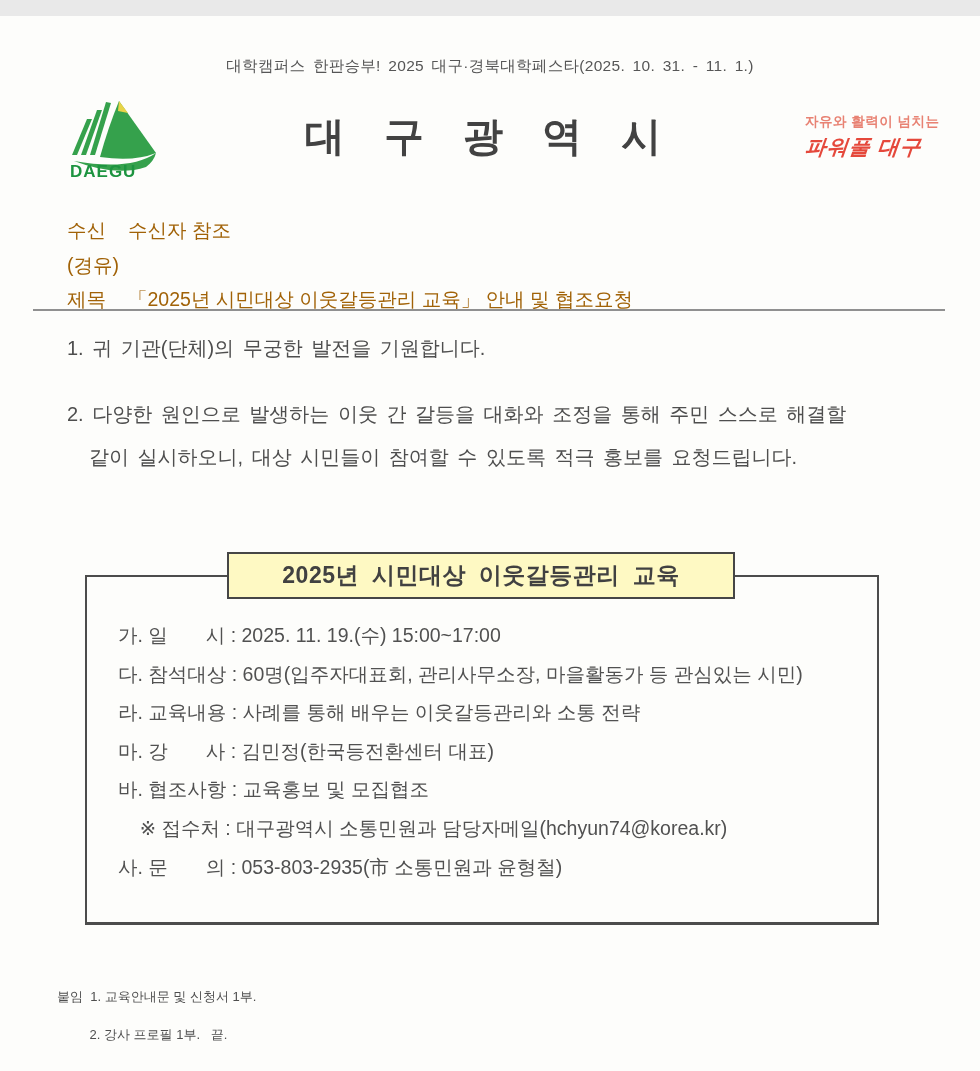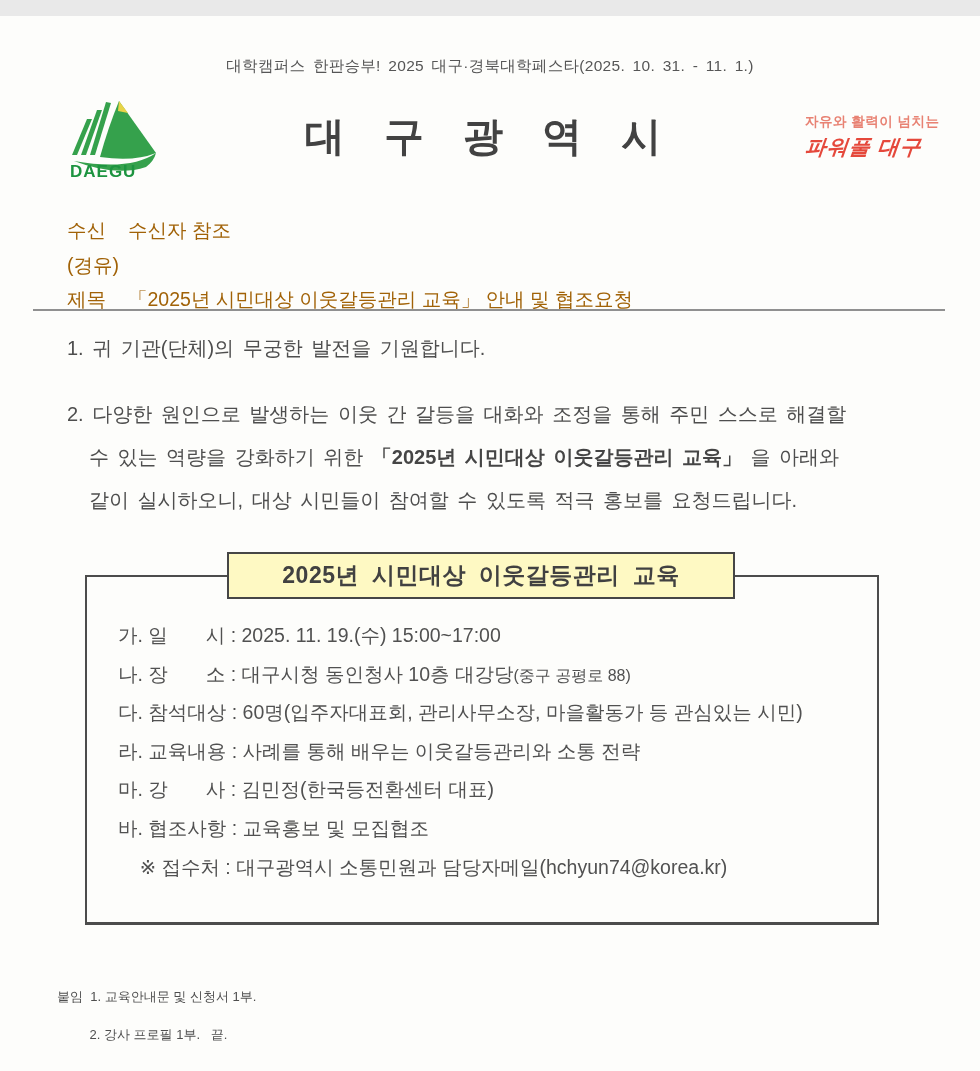--- a/index.html
+++ b/index.html
@@ -109,33 +109,32 @@
       <span>「2025년 시민대상 이웃갈등관리 교육」 안내 및 협조요청</span>
     </div>
   </div>
 
   <div class="rule"></div>
 
   <div class="para1">1. 귀 기관(단체)의 무궁한 발전을 기원합니다.</div>
 
   <div class="para2">
     <div>2. 다양한 원인으로 발생하는 이웃 간 갈등을 대화와 조정을 통해 주민 스스로 해결할</div>
-    <div class="cont"><span class="pre">수 있는 역량을 강화하기 위한 </span><span class="bold pre">「2025년 시민대상 이웃갈등관리 교육」</span><span class="pre"> 을 아래와</span></div>
     <div class="cont">같이 실시하오니, 대상 시민들이 참여할 수 있도록 적극 홍보를 요청드립니다.</div>
   </div>
 
   <div class="notice-title">2025년 시민대상 이웃갈등관리 교육</div>
   <div class="notice-box">
     <div class="box-row"><span class="pre">가. 일       시 : 2025. 11. 19.(수) 15:00~17:00</span><span class="small pre"></span></div>
-    <div class="box-row"><span class="pre">나. 장       소 : 대구시청 동인청사 10층 대강당</span><span class="small pre">(중구 공평로 88)</span></div>
     <div class="box-row"><span class="pre">다. 참석대상 : 60명(입주자대표회, 관리사무소장, 마을활동가 등 관심있는 시민)</span><span class="small pre"></span></div>
     <div class="box-row"><span class="pre">라. 교육내용 : 사례를 통해 배우는 이웃갈등관리와 소통 전략</span><span class="small pre"></span></div>
     <div class="box-row"><span class="pre">마. 강       사 : 김민정(한국등전환센터 대표)</span><span class="small pre"></span></div>
     <div class="box-row"><span class="pre">바. 협조사항 : 교육홍보 및 모집협조</span><span class="small pre"></span></div>
     <div class="box-row"><span class="pre">    ※ 접수처 : 대구광역시 소통민원과 담당자메일(hchyun74@korea.kr)</span><span class="small pre"></span></div>
+    <div class="box-row"><span class="pre">사. 문       의 : 053-803-2935(市 소통민원과 윤형철)</span><span class="small pre"></span></div>
   </div>
 
   <div class="attach">
     <div class="pre">붙임  1. 교육안내문 및 신청서 1부.</div>
     <div class="pre">         2. 강사 프로필 1부.   끝.</div>
   </div>
 
 </div>
 
 </body></html>

